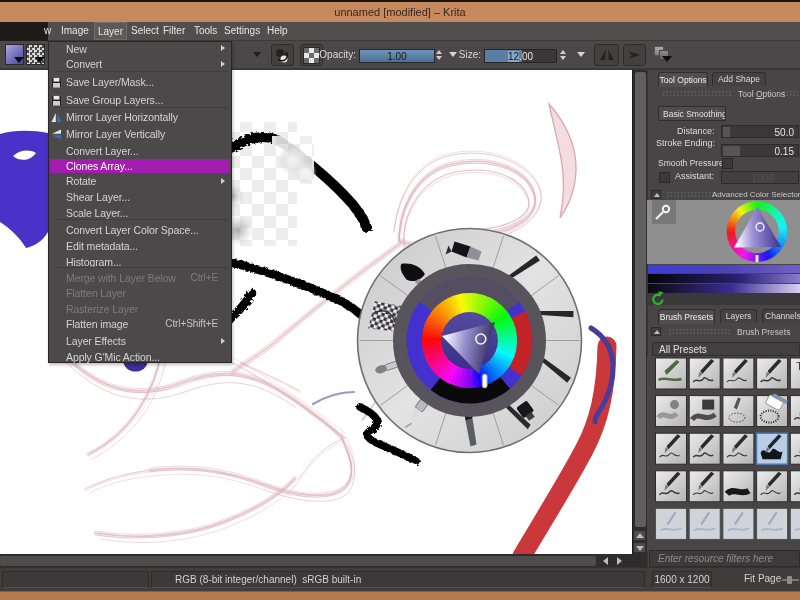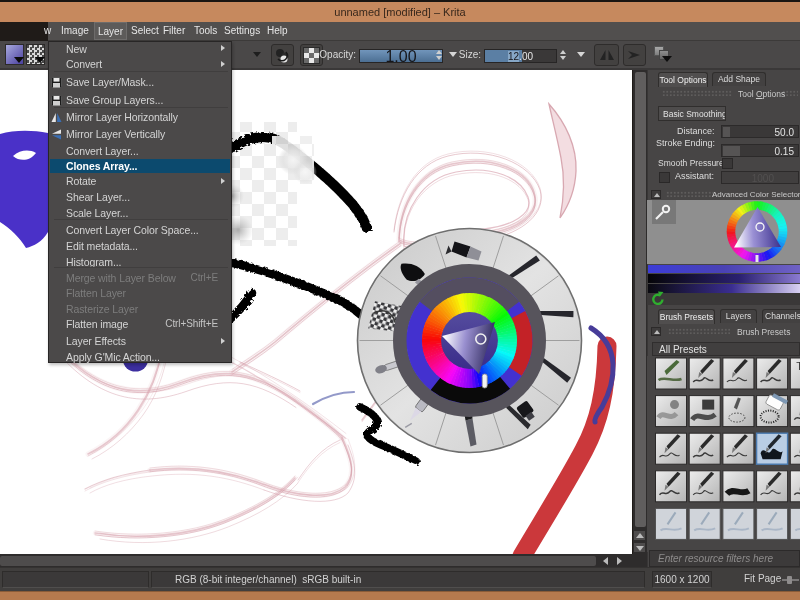--- a/index.html
+++ b/index.html
@@ -9,21 +9,21 @@
 .mi { position:absolute; top:0; height:18px; line-height:18px; color:#e6e6e6; font-size:10px; }
 #toolbar { left:0; top:41px; width:800px; height:27px; background:#4a4848; }
 .tbtn { position:absolute; border:1px solid #2e2c2b; border-radius:3px; background:#434140; }
 #menu { left:48px; top:41px; width:184px; height:322px; background:#4b4949; border:1px solid #282626; box-shadow:1px 2px 3px rgba(0,0,0,.25); z-index:30; }
 .mr { position:absolute; left:1px; width:180px; height:14px; line-height:14px; font-size:10.5px; color:#d4d4d4; letter-spacing:-0.1px; }
 .mr .t { position:absolute; left:16px; top:0; white-space:nowrap; }
 .mr .sc { position:absolute; right:12px; top:0; color:#c4c4c4; font-size:10px; }
 .mr.dis .sc { color:#7d7d7d; }
 .mr .ar { position:absolute; left:171px; top:3.5px; width:0; height:0; border-left:4.5px solid #d0d0d0; border-top:3.5px solid transparent; border-bottom:3.5px solid transparent; }
 .mr.dis { color:#7d7d7d; }
-.mr.hl { background:#0c4a6e; color:#fff;font-weight:bold; }
+.mr.hl { background:#a21caf; color:#fff; }
 .msep { position:absolute; left:5px; width:174px; height:1px; background:#5a5858; border-bottom:1px solid #403e3e; }
 .mico { position:absolute; left:1px; top:2px; width:11px; height:11px; }
 #canvas { left:0; top:68px; width:632px; height:486px; background:#fff; }
 #vscroll { left:633px; top:68px; width:14px; height:486px; background:#2e2c2c; }
 #hscroll { left:0; top:554px; width:647px; height:13px; background:#2e2c2c; }
 #rpanel { left:647px; top:68px; width:153px; height:499px; background:#474545; border-left:1px solid #383636; }
 #statusbar { left:0; top:567px; width:800px; height:24px; background:#403e3d; border-top:1px solid #343231; }
 #bottorange { left:0; top:591px; width:800px; height:9px; background:#b57a4e; border-top:1px solid #8a5c38; }
 .sbox { position:absolute; top:3px; height:17px; border:1px solid #2e2c2b; border-bottom-color:#504e4d; background:#3b3939; }
 .dots { background-image:radial-gradient(#5f5d5c 0.8px, transparent 0.9px); background-size:3.5px 3.5px; }
@@ -55,21 +55,21 @@
   <div class="tbtn" style="left:271px;top:3px;width:23px;height:22px"></div>
   <svg class="abs" style="left:274px;top:6px" width="17" height="17" viewBox="0 0 17 17">
       <circle cx="6" cy="6" r="4" fill="#222"></circle>
       <circle cx="11" cy="9" r="3.5" fill="#2a2a2a"></circle>
       <circle cx="10" cy="12" r="3.5" fill="#e8e8e8"></circle>
       <path d="M4,12 A5 5 0 0 0 12 5" stroke="#1a1a1a" stroke-width="1.5" fill="none"></path>
     </svg>
   <div class="tbtn" style="left:300px;top:3px;width:23px;height:22px"></div>
   <div class="abs" style="left:304px;top:7px;width:15px;height:15px;background:repeating-conic-gradient(#e8e8e8 0 25%, #6a6a6a 0 50%) 0 0/10px 10px;outline:1px solid #2a2a2a"></div>
   <div class="abs" style="left:318px;top:8px;width:38px;text-align:right;font-size:10px;color:#d8d8d8">Opacity:</div>
-  <div class="abs" style="left:359px;top:8px;width:84px;height:14px;border:1px solid #272525;background:linear-gradient(180deg,#7195bb,#4c6f93);color:#16161a;font-size:16px;text-align:center;line-height:13px">1.00</div>
+  <div class="abs" style="left:359px;top:8px;width:76px;height:14px;border:1px solid #272525;background:linear-gradient(180deg,#7195bb,#4c6f93);color:#16161a;font-size:10px;text-align:center;line-height:13px">1.00</div>
   <div class="abs" style="left:436px;top:9px;width:0;height:0;border-bottom:4px solid #cfcfcf;border-left:3.5px solid transparent;border-right:3.5px solid transparent"></div>
   <div class="abs" style="left:436px;top:15px;width:0;height:0;border-top:4px solid #cfcfcf;border-left:3.5px solid transparent;border-right:3.5px solid transparent"></div>
   <div class="abs" style="left:449px;top:11px;width:0;height:0;border-top:5px solid #d6d6d6;border-left:4.5px solid transparent;border-right:4.5px solid transparent"></div>
   <div class="abs" style="left:458px;top:8px;width:23px;text-align:right;font-size:10px;color:#d8d8d8">Size:</div>
   <div class="abs" style="left:484px;top:8px;width:73px;height:14px;border:1px solid #272525;background:linear-gradient(90deg,#5b7fa4 0,#5b7fa4 52%,#3a3838 52%);font-size:10px;line-height:13px;color:#e0e0e0;text-align:center"><span style="background:#87a7c6;color:#16161a">12</span><span style="color:#e8e8e8">.00</span></div>
   <div class="abs" style="left:560px;top:9px;width:0;height:0;border-bottom:4px solid #cfcfcf;border-left:3.5px solid transparent;border-right:3.5px solid transparent"></div>
   <div class="abs" style="left:560px;top:15px;width:0;height:0;border-top:4px solid #cfcfcf;border-left:3.5px solid transparent;border-right:3.5px solid transparent"></div>
   <div class="abs" style="left:577px;top:11px;width:0;height:0;border-top:5px solid #d6d6d6;border-left:4.5px solid transparent;border-right:4.5px solid transparent"></div>
   <div class="tbtn" style="left:594px;top:3px;width:25px;height:22px"></div>
   <svg class="abs" style="left:599px;top:8px" width="16" height="12" viewBox="0 0 16 12">

